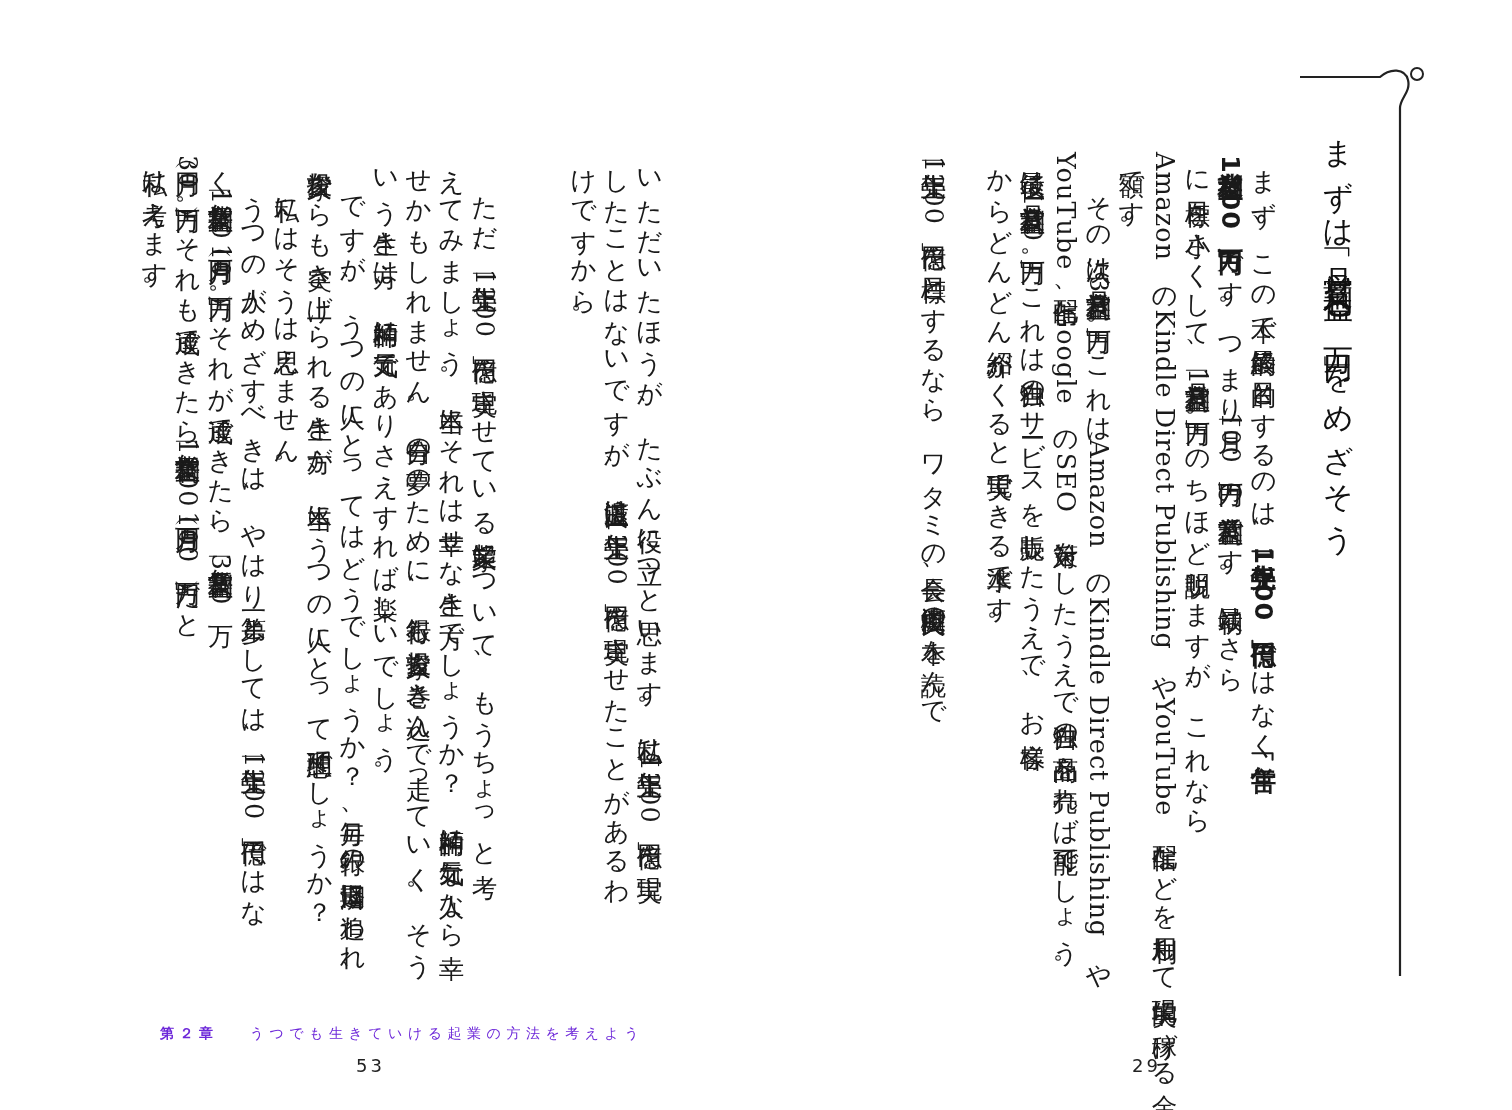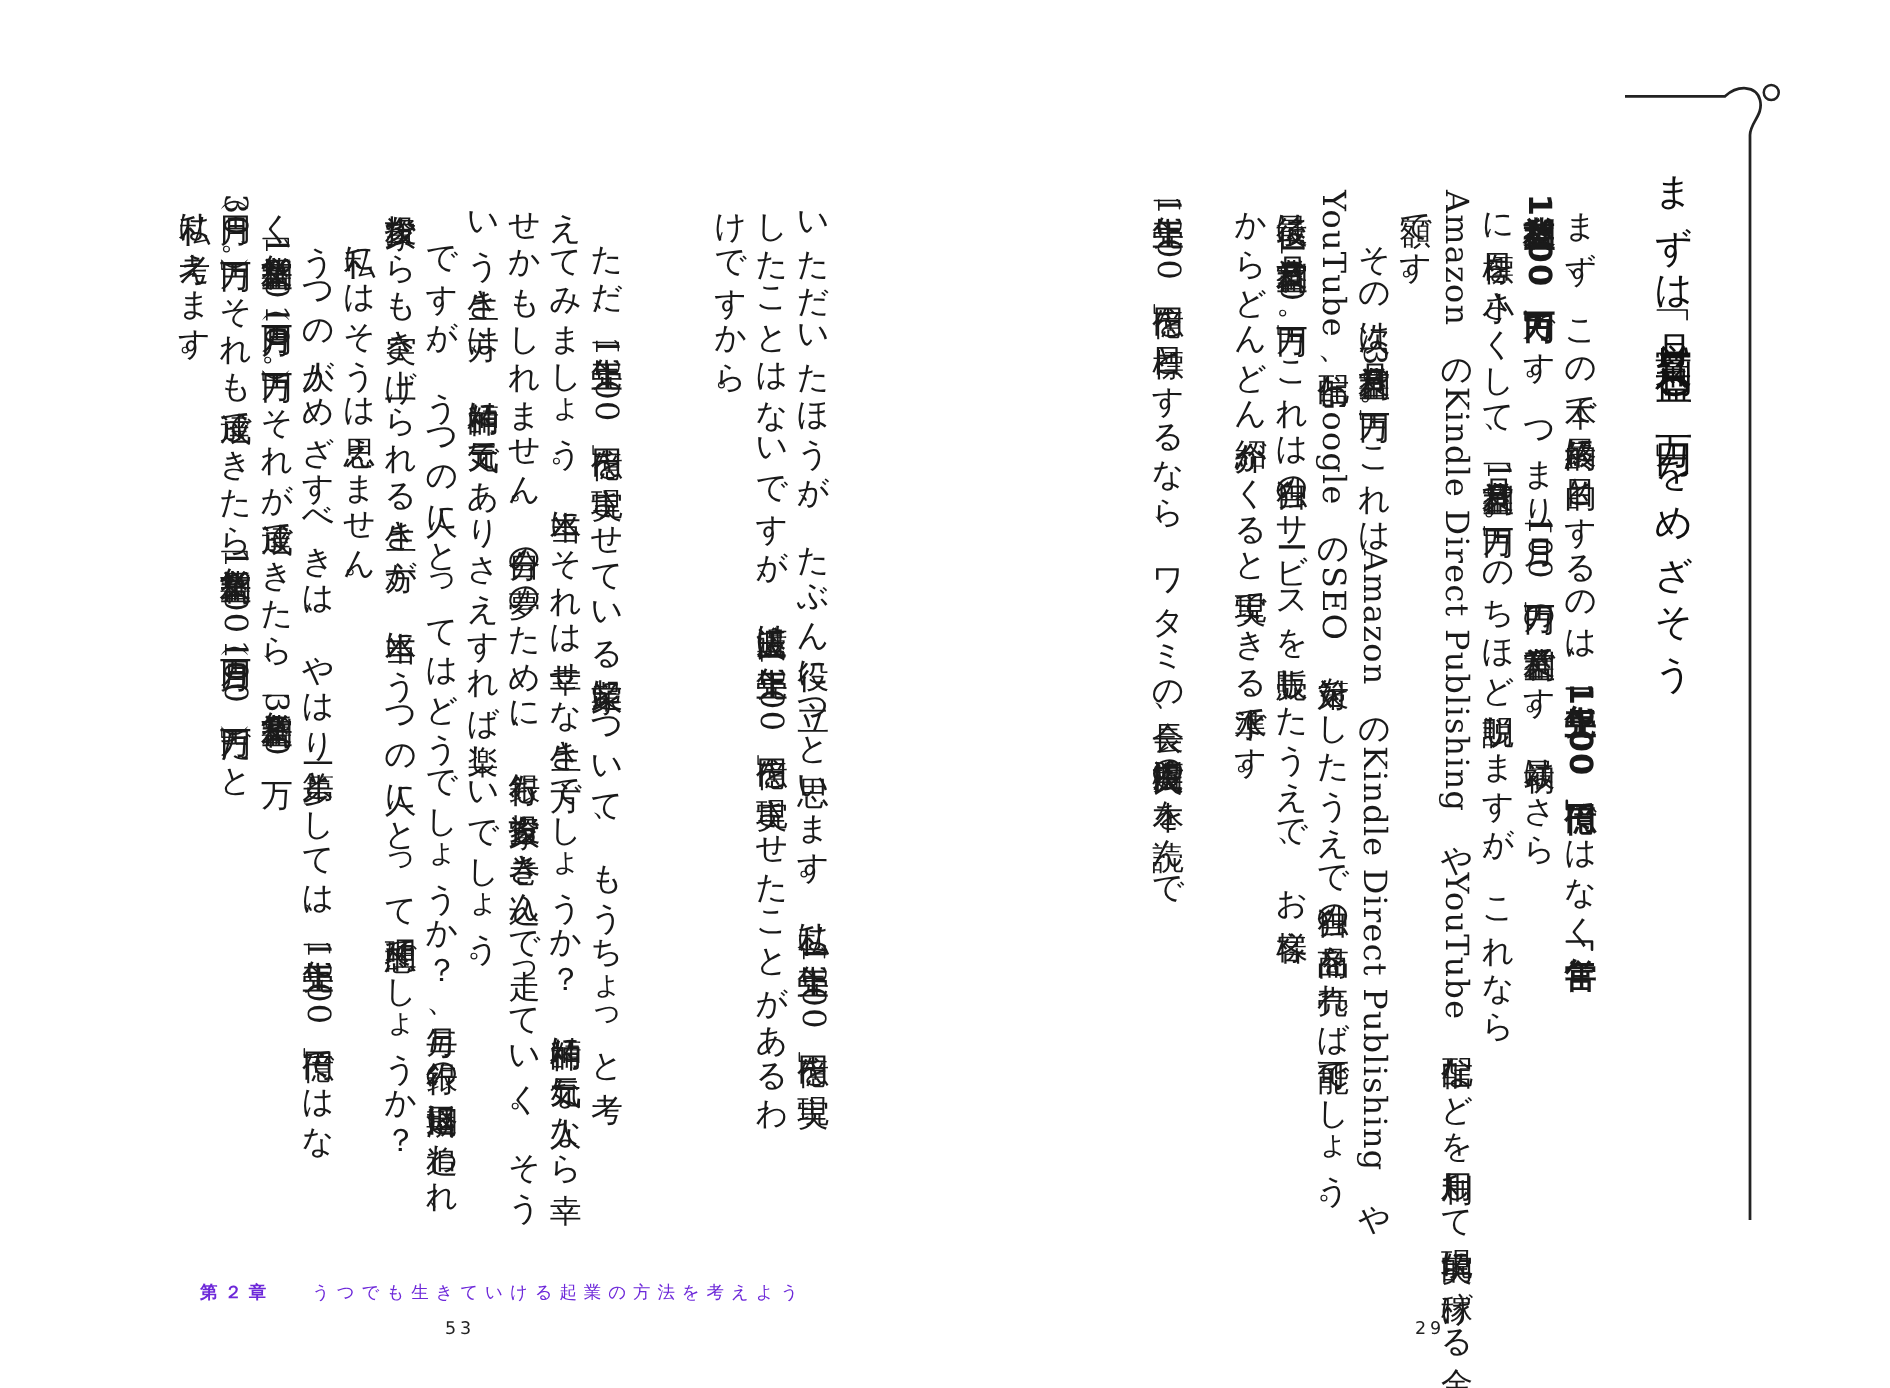--- a/index.html
+++ b/index.html
@@ -36,21 +36,21 @@
     .runhead {
       position: absolute; left: 160px; top: 1025px;
       font-family: "DejaVu Sans", "Liberation Sans", sans-serif;
       font-size: 14px; letter-spacing: 5.5px; font-weight: bold; color: #6d28d9;
       white-space: nowrap;
     }
     .runhead .t { font-weight: normal; }
     .pnum {
       position: absolute; top: 1055px;
       font-family: "DejaVu Sans", "Liberation Sans", sans-serif;
-      font-size: 14px; letter-spacing: 3px; color: #222;
+      font-size: 18px; letter-spacing: 3px; color: #222;
     }
   </style>
 </head>
 <body>
 
 <svg class="ornament" viewBox="0 0 130 920">
   <path d="M 0 17 L 80 17 C 90 8, 105 8, 108 20 C 111 32, 100 38, 100 48 L 100 916" fill="none" stroke="#222" stroke-width="2.2"></path>
   <circle cx="117" cy="14" r="6" fill="none" stroke="#222" stroke-width="2"></circle>
 </svg>
 

